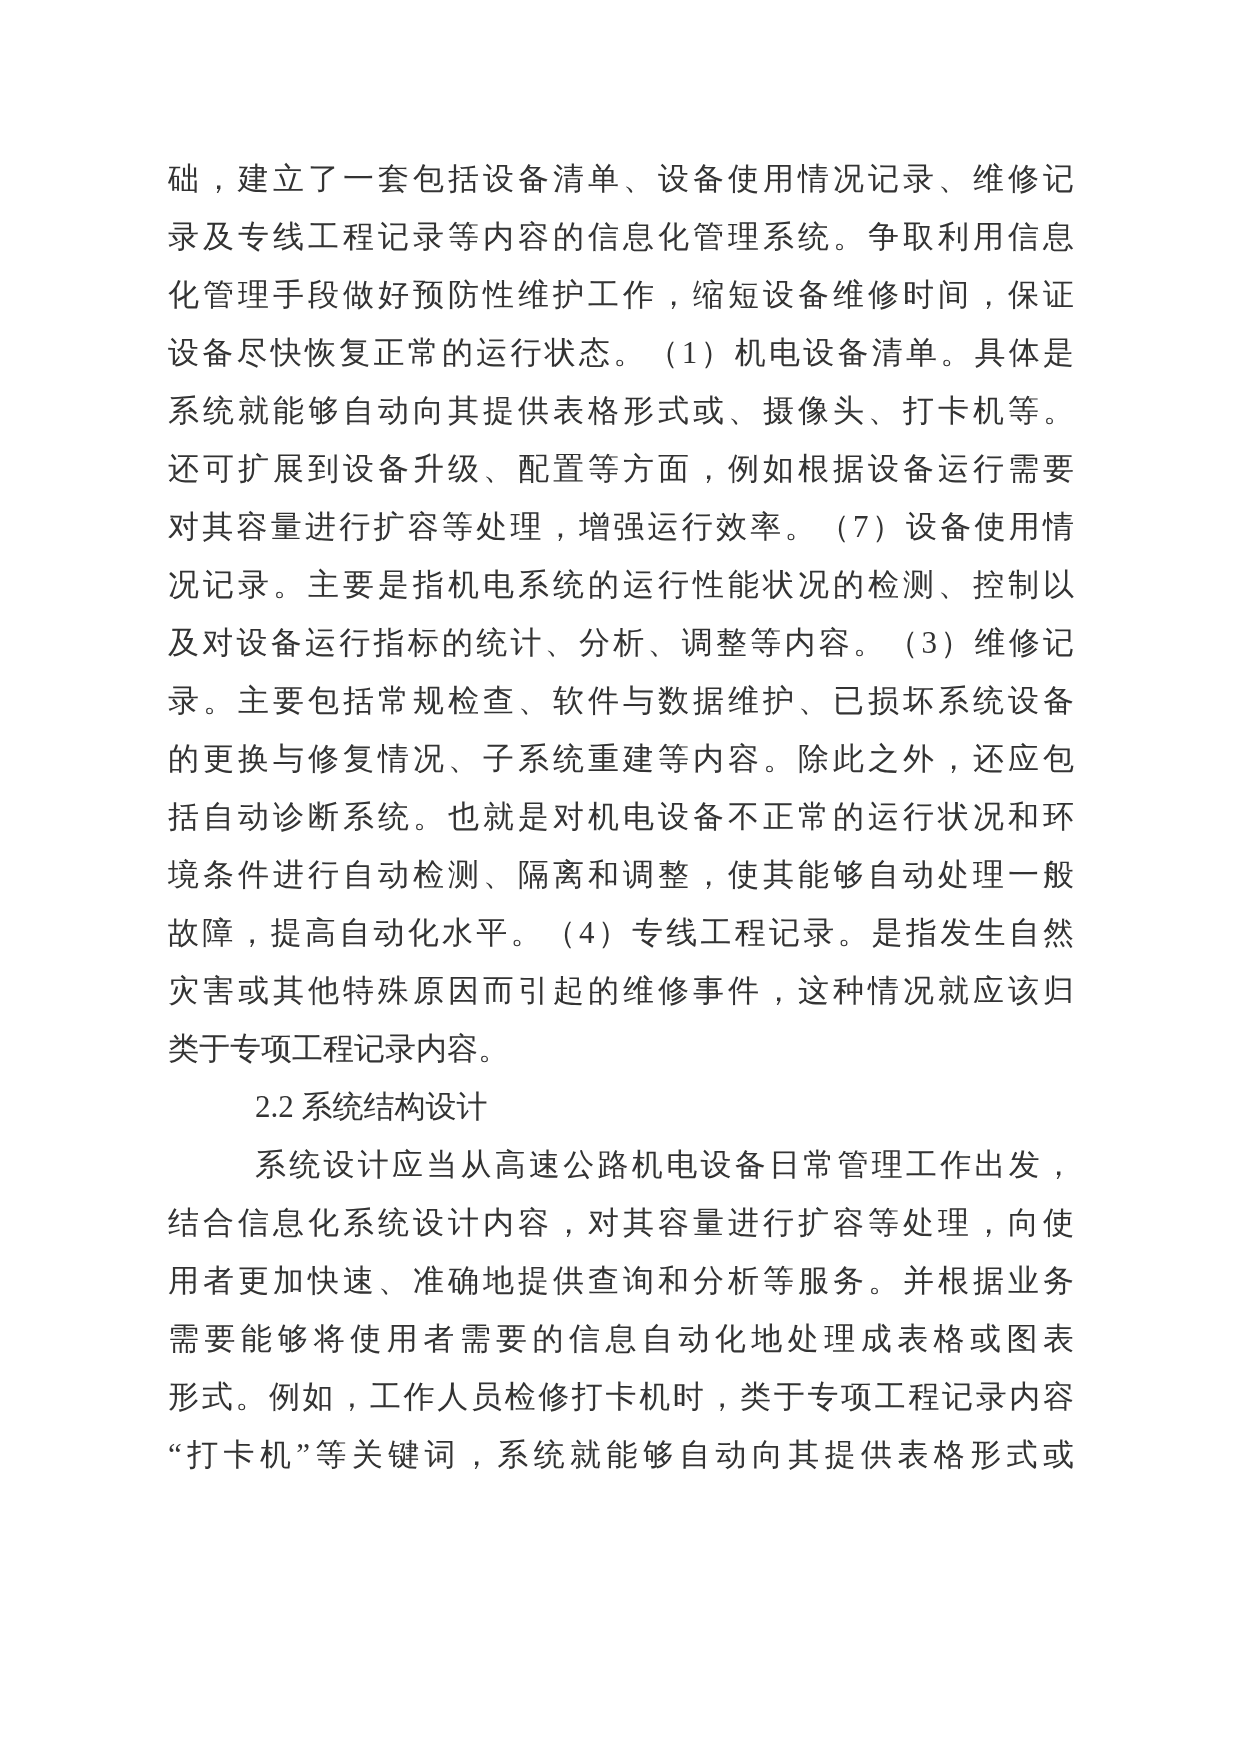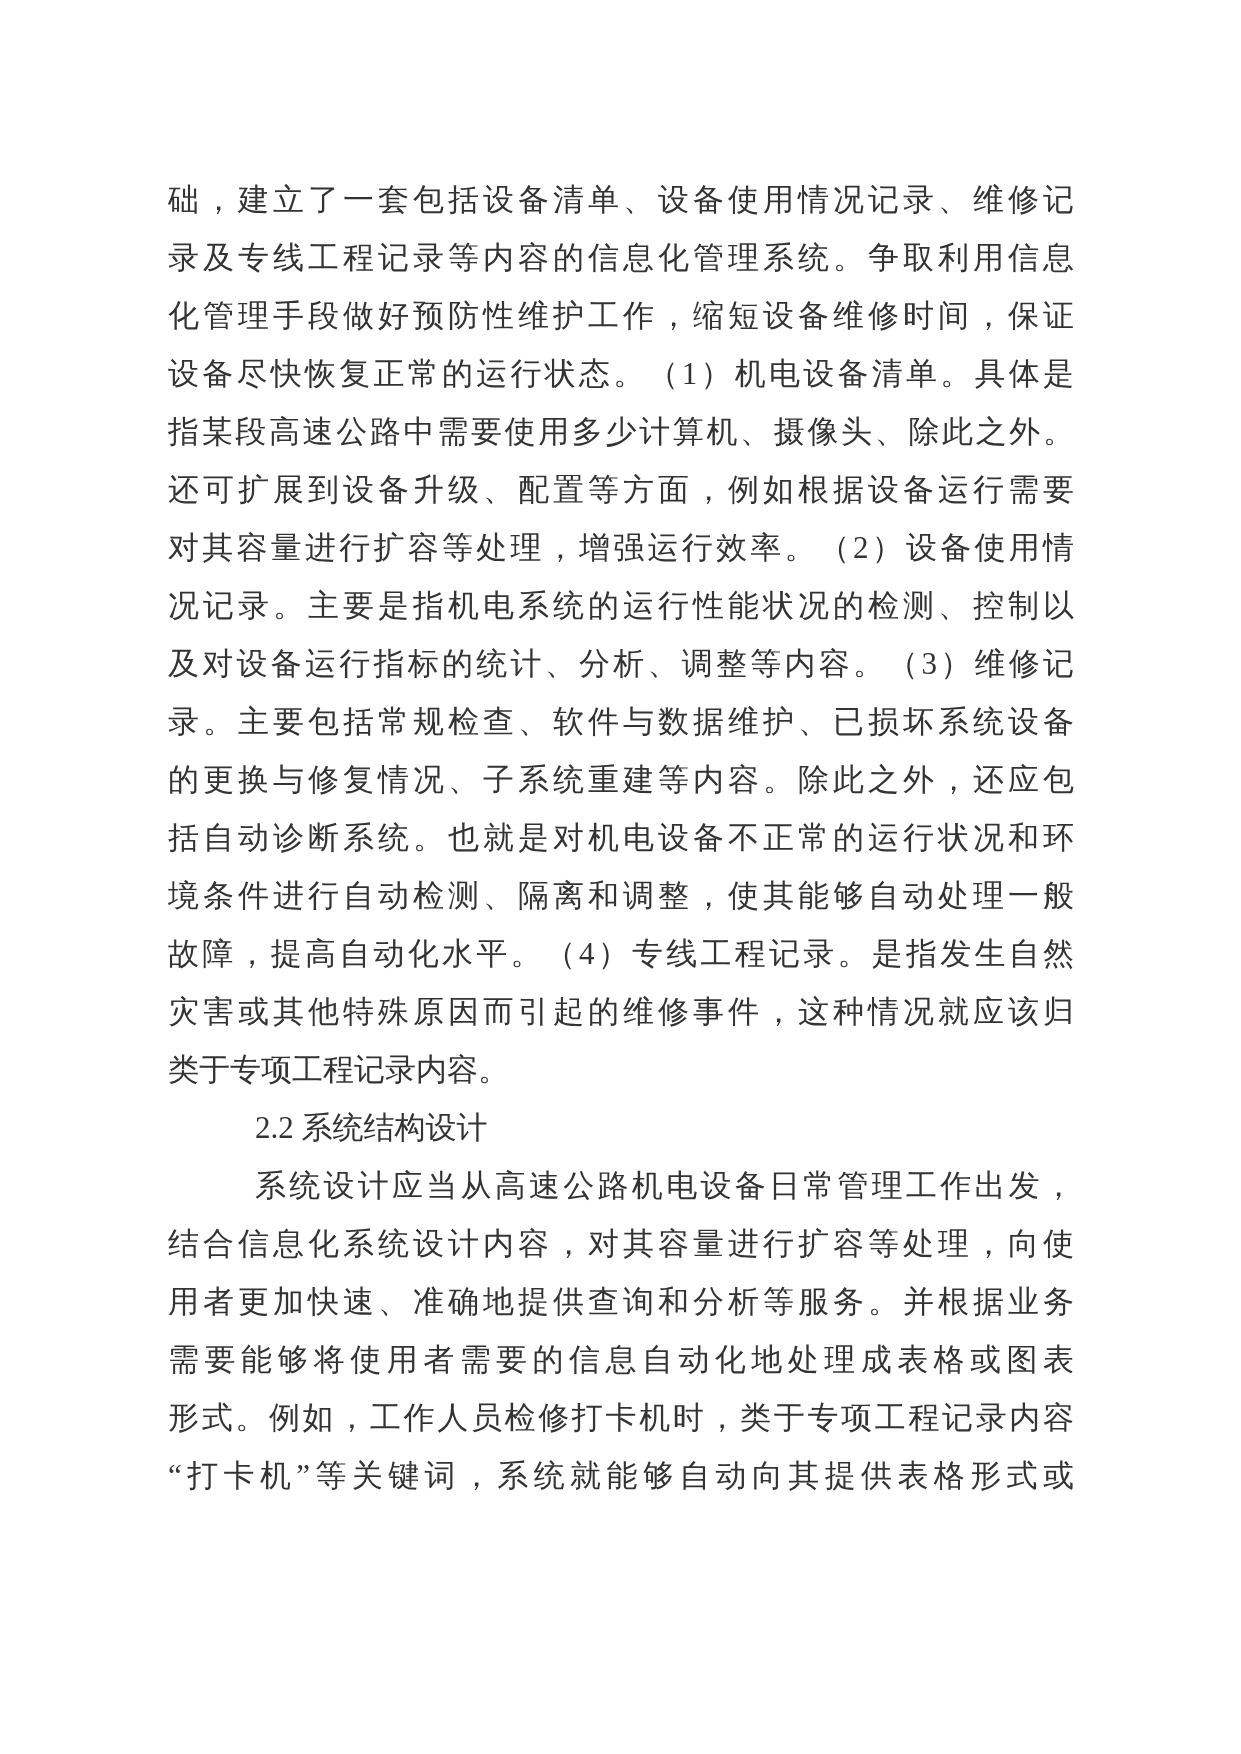--- a/index.html
+++ b/index.html
@@ -10,21 +10,21 @@
   .page {
     position: relative;
     width: 1241px;
     height: 1754px;
     background: #ffffff;
     overflow: hidden;
   }
   .text-block {
     position: absolute;
     left: 168px;
-    top: 171px;
+    top: 150px;
     width: 906px;
     color: #333333;
     font-family: "Liberation Serif", "DejaVu Serif", serif;
     font-size: 31px;
     line-height: 58px;
     font-weight: 400;
   }
   .line {
     height: 58px;
     overflow: visible;
@@ -44,23 +44,23 @@
 </style>
 </head>
 <body>
 
 <div class="page">
   <div class="text-block" id="text-block">
       <div class="line justify">础，建立了一套包括设备清单、设备使用情况记录、维修记</div>
       <div class="line justify">录及专线工程记录等内容的信息化管理系统。争取利用信息</div>
       <div class="line justify">化管理手段做好预防性维护工作，缩短设备维修时间，保证</div>
       <div class="line justify">设备尽快恢复正常的运行状态。（1）机电设备清单。具体是</div>
-      <div class="line justify">指某段高速公路中需要使用多少计算机、摄像头、除此之外。</div>
+      <div class="line justify">系统就能够自动向其提供表格形式或、摄像头、打卡机等。</div>
       <div class="line justify">还可扩展到设备升级、配置等方面，例如根据设备运行需要</div>
-      <div class="line justify">对其容量进行扩容等处理，增强运行效率。（2）设备使用情</div>
+      <div class="line justify">对其容量进行扩容等处理，增强运行效率。（7）设备使用情</div>
       <div class="line justify">况记录。主要是指机电系统的运行性能状况的检测、控制以</div>
       <div class="line justify">及对设备运行指标的统计、分析、调整等内容。（3）维修记</div>
       <div class="line justify">录。主要包括常规检查、软件与数据维护、已损坏系统设备</div>
       <div class="line justify">的更换与修复情况、子系统重建等内容。除此之外，还应包</div>
       <div class="line justify">括自动诊断系统。也就是对机电设备不正常的运行状况和环</div>
       <div class="line justify">境条件进行自动检测、隔离和调整，使其能够自动处理一般</div>
       <div class="line justify">故障，提高自动化水平。（4）专线工程记录。是指发生自然</div>
       <div class="line justify">灾害或其他特殊原因而引起的维修事件，这种情况就应该归</div>
       <div class="line plain">类于专项工程记录内容。</div>
       <div class="line plain indent">2.2 系统结构设计</div>

